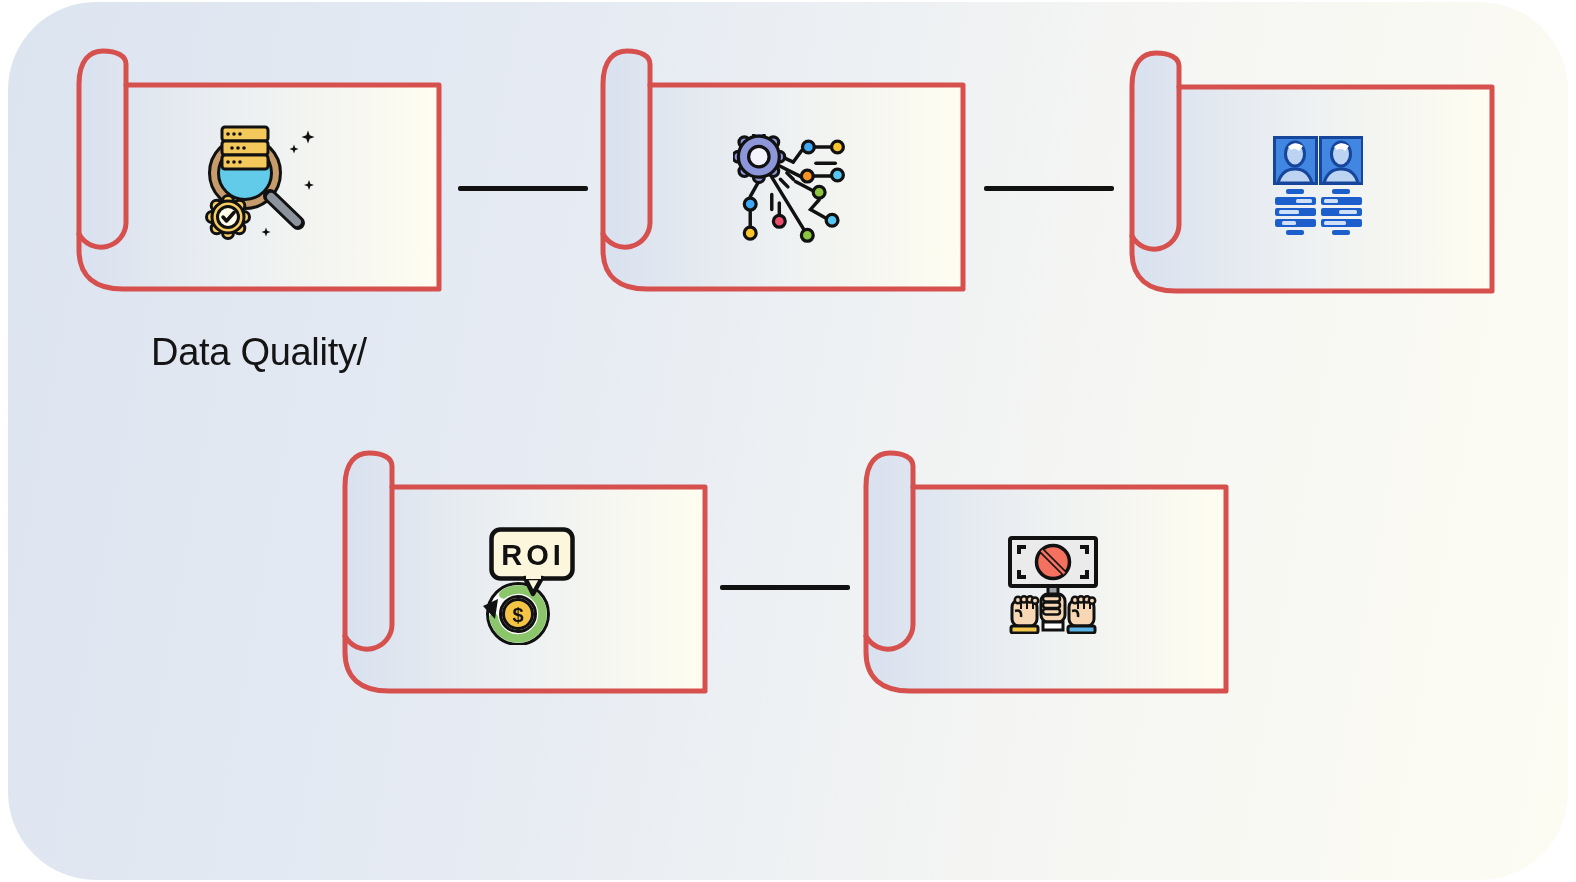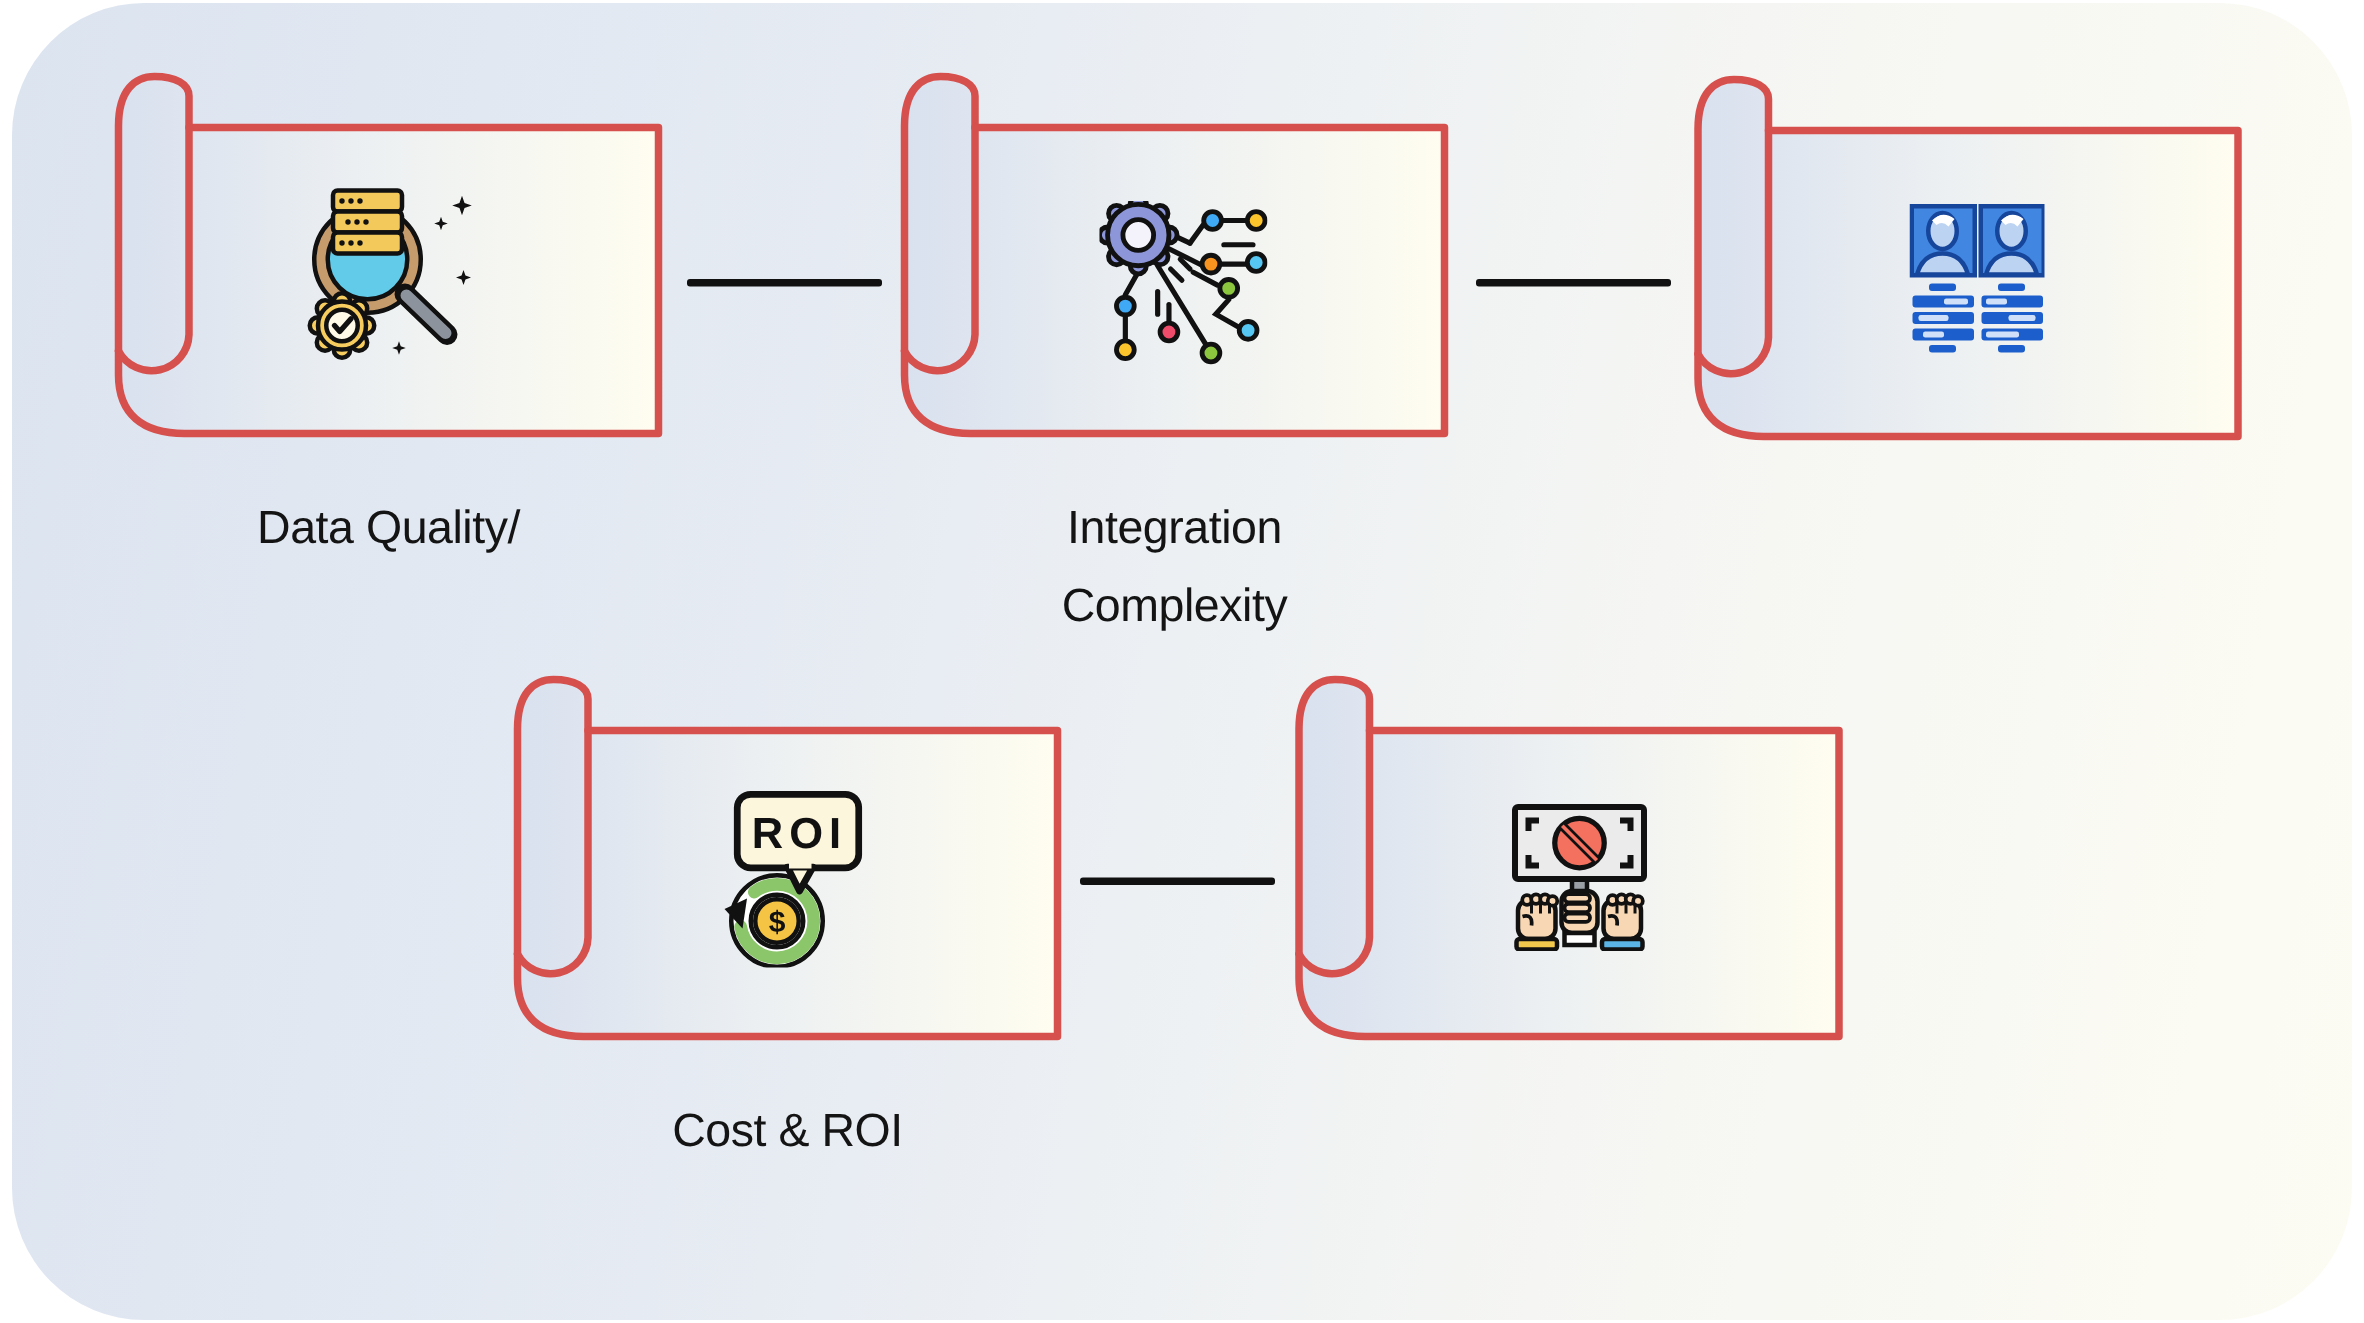--- a/index.html
+++ b/index.html
@@ -20,21 +20,21 @@
     position:absolute;left:8px;top:2px;right:8px;bottom:2px;border-radius:88px;
     background:linear-gradient(100deg,var(--panel-blue) 0%,#e7ecf3 38%,#f5f6f3 68%,var(--panel-cream) 100%);
   }
   .card{position:absolute;width:368px;height:245px;}
   .card svg.scroll{position:absolute;left:0;top:0;width:368px;height:245px;overflow:visible;}
   .scroll-body{fill:url(#g-card);stroke:var(--accent);stroke-width:5;stroke-linejoin:round;}
   .scroll-curl{fill:none;stroke:var(--accent);stroke-width:5;stroke-linecap:round;}
   .icon{position:absolute;}
   .label{
     position:absolute;left:-36px;top:278px;width:440px;text-align:center;
-    font-size:31px;line-height:52px;letter-spacing:-0.3px;color:var(--text);
+    font-size:38px;line-height:52px;letter-spacing:-0.3px;color:var(--text);
   }
   .label .line{display:block;}
   .connector{position:absolute;height:5px;background:var(--connector);border-radius:2px;}
   text{font-family:"Liberation Sans","DejaVu Sans",sans-serif;}
 </style>
 </head>
 <body>
 
 <div class="canvas">
   <div class="panel"></div>
@@ -154,24 +154,20 @@
         <circle cx="69" cy="39" r="5.5" fill="#f7931e"></circle>
         <circle cx="97" cy="38" r="5.5" fill="#56c7f2"></circle>
         <circle cx="80" cy="54" r="5.5" fill="#8cc63f"></circle>
         <circle cx="92" cy="80" r="5.5" fill="#56c7f2"></circle>
         <circle cx="69" cy="94" r="5.5" fill="#8cc63f"></circle>
         <circle cx="43" cy="81" r="5.5" fill="#ef4b6b"></circle>
         <circle cx="16" cy="65" r="5.5" fill="#3fa9f5"></circle>
         <circle cx="16" cy="92" r="5.5" fill="#fdc52c"></circle>
       </g>
     </svg>
-    <div class="label">
-      <span class="line">Integration</span>
-      <span class="line">Complexity</span>
-    </div>
   </div>
 
   <div class="card" style="left:1128px;top:50px">
     <svg class="scroll" viewBox="0 0 368 245">
       <path class="scroll-body" d="M 28,3 C 42,3 51,8 51,16 L 51,37 L 364,37 L 364,241 L 48,241 C 20,241 4,228 4,202 L 4,36 C 4,12 15,3 28,3 Z"></path>
       <path class="scroll-curl" d="M 51,37 L 51,175 A 25,25 0 0 1 4,186"></path>
     </svg>
     <svg class="icon" style="left:145px;top:86px;width:90px;height:100px" viewBox="0 0 90 100">
 
       <g>
@@ -229,21 +225,20 @@
         <text x="0" y="7.5" text-anchor="middle" font-size="20" font-weight="700" fill="#111">$</text>
         <path d="M -20,-15 L -35,-8 L -23,5 Z" fill="#111"></path>
       </g>
 
       <rect x="18.5" y="2.5" width="81" height="49" rx="9" fill="#fbf6dc" stroke="#111" stroke-width="4.5"></rect>
       <path d="M 52,51 L 60,67 L 69,51 Z" fill="#fbf6dc" stroke="#111" stroke-width="4.5" stroke-linejoin="round"></path>
       <rect x="53" y="47" width="15" height="5" fill="#fbf6dc"></rect>
       <text x="60" y="38" text-anchor="middle" font-size="29" font-weight="700" letter-spacing="4" fill="#111">ROI</text>
     </svg>
     <div class="label">
-      <span class="line">Cost &amp; ROI</span>
     </div>
   </div>
 
   <div class="card" style="left:862px;top:450px">
     <svg class="scroll" viewBox="0 0 368 245">
       <path class="scroll-body" d="M 28,3 C 42,3 51,8 51,16 L 51,37 L 364,37 L 364,241 L 48,241 C 20,241 4,228 4,202 L 4,36 C 4,12 15,3 28,3 Z"></path>
       <path class="scroll-curl" d="M 51,37 L 51,175 A 25,25 0 0 1 4,186"></path>
     </svg>
     <svg class="icon" style="left:145px;top:86px;width:92px;height:98px" viewBox="0 0 92 98">
 

